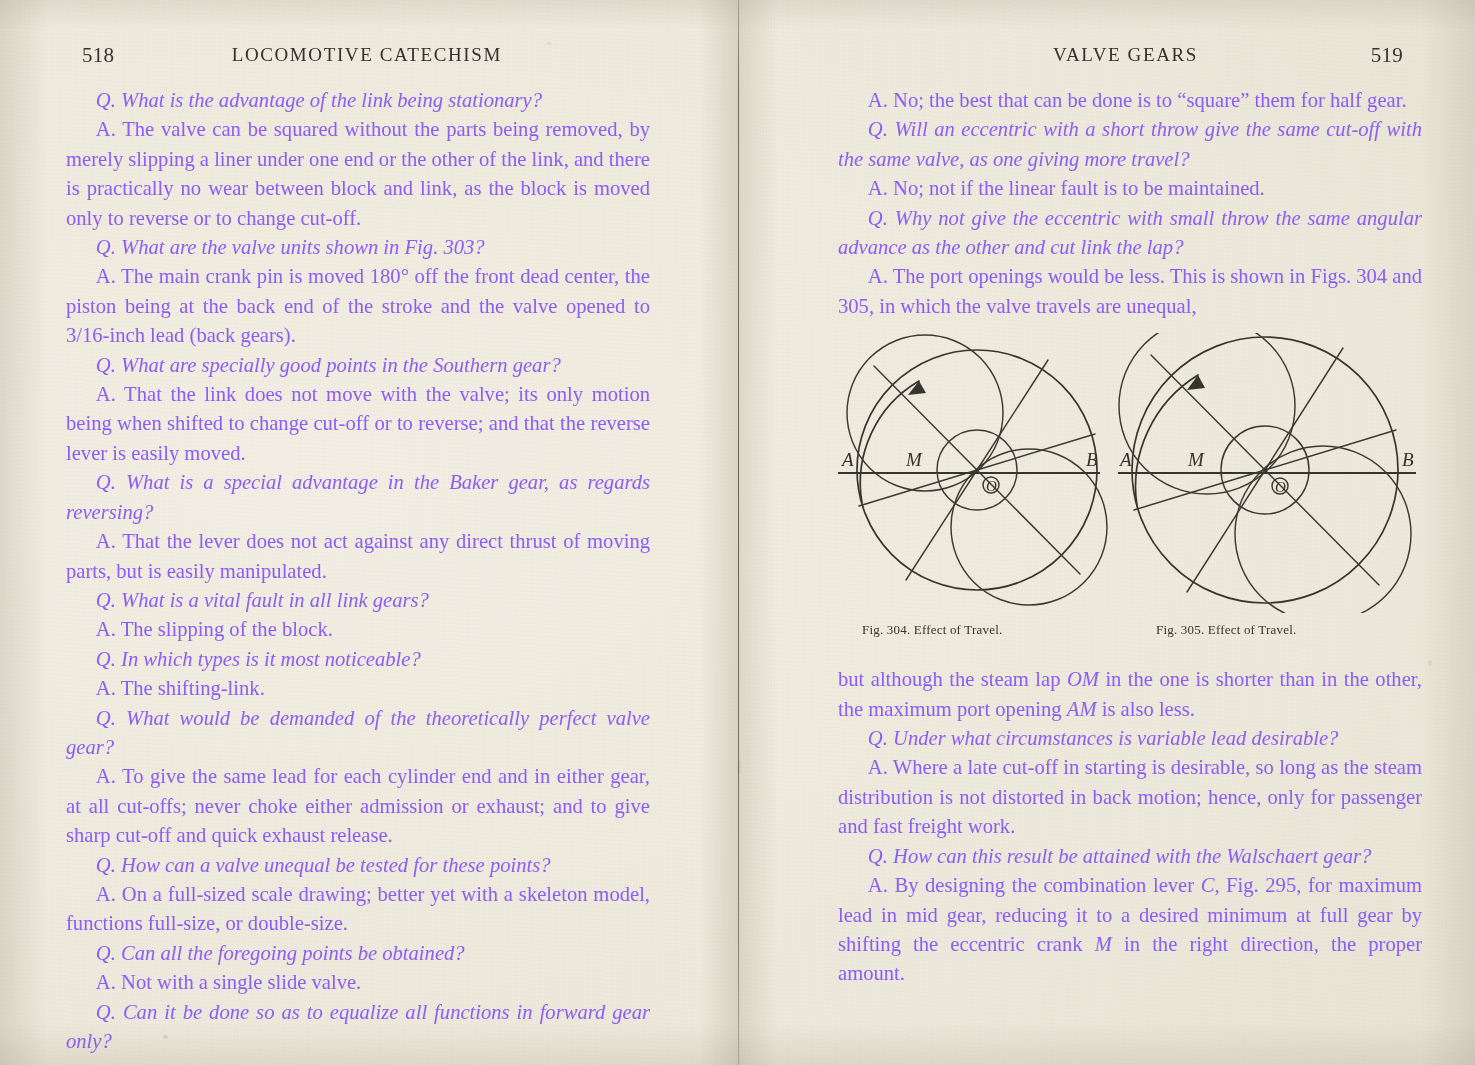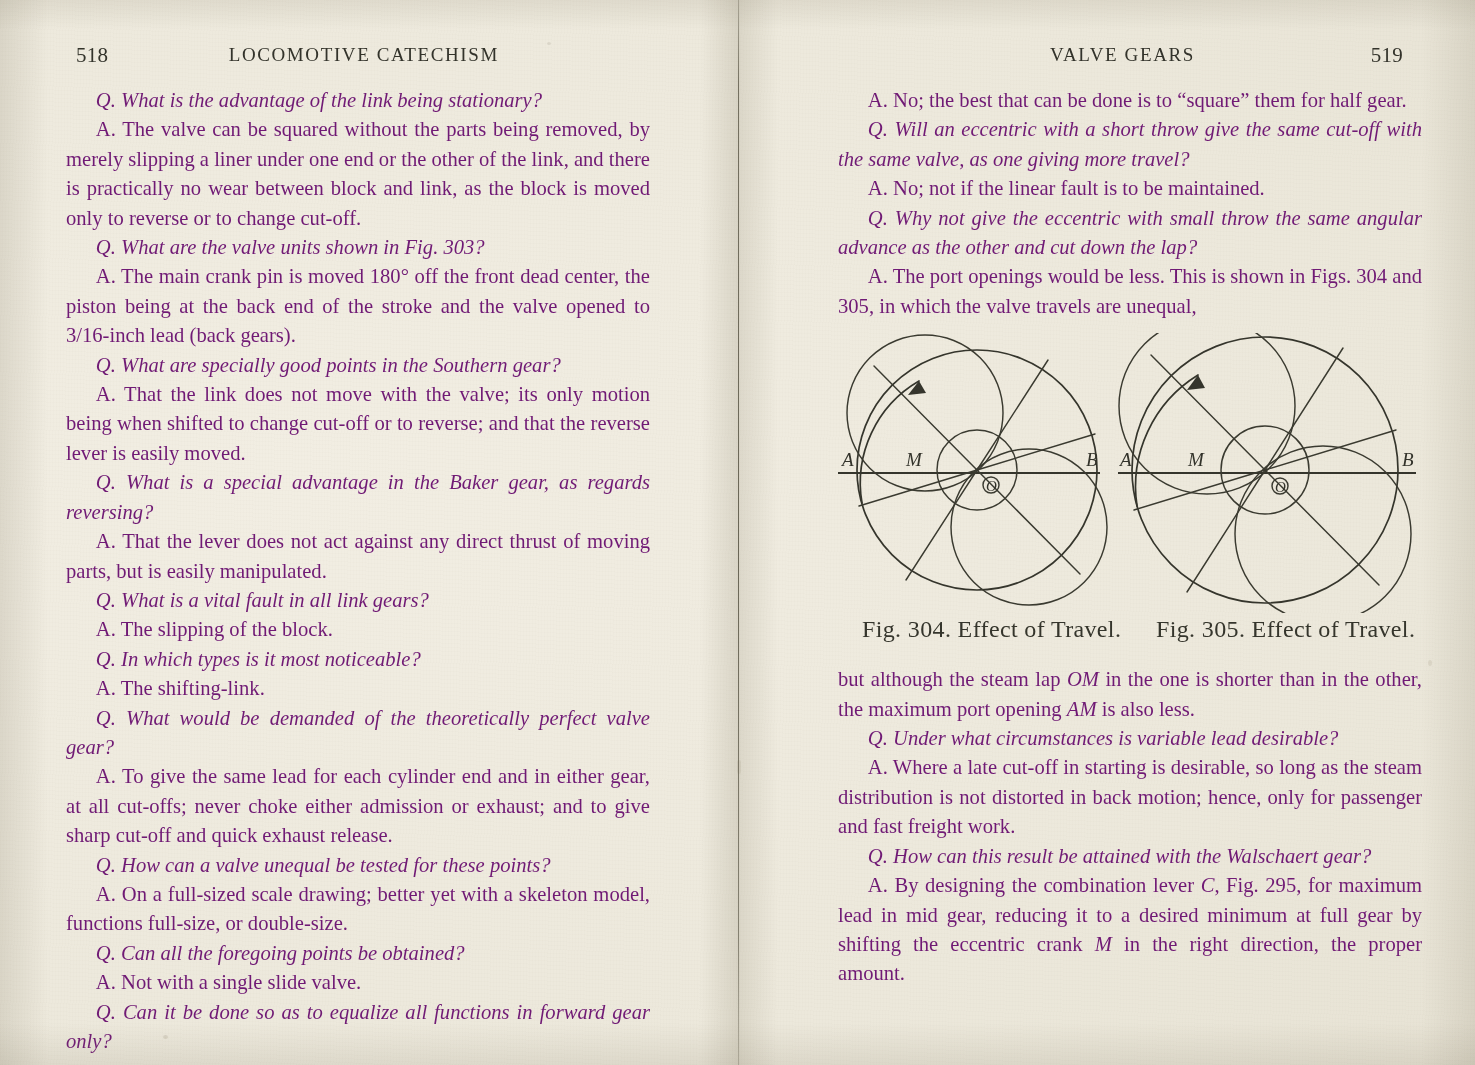--- a/index.html
+++ b/index.html
@@ -90,21 +90,21 @@
     position: absolute;
     top: 0;
     height: 100%;
   }
   .page-left  { left: 0;    width: 716px; }
   .page-right { left: 760px; width: 715px; }
 
   .running-head {
     position: absolute;
     top: 44px;
-    left: 10px; right: 0;
+    left: 16px; right: 0;
     height: 26px;
     font-size: 19.5px;
     letter-spacing: .055em;
     white-space: nowrap;
   }
   .rh-folio {
     position: absolute;
     font-size: 21px;
     letter-spacing: .01em;
     top: -1px;
@@ -141,21 +141,21 @@
   .para {
     margin: 0;
     text-indent: 1.45em;
   }
   .para.q {
     font-style: italic;
   }
   .para.noindent { text-indent: 0; }
 
   
-  .para { color: #701a75; }
+  .para { color: #8b5cf6; }
 
   .it { font-style: italic; }
 
   
   .figure-block {
     position: relative;
     margin: 12px 0 0 0;
     height: 318px;
   }
   .figures {
@@ -167,21 +167,21 @@
     position: absolute;
     top: 0;
   }
   .fig-one { left: -14px; }
   .fig-two { left: 272px; }
 
   .fig-captions {
     position: relative;
     height: 30px;
     margin-top: 2px;
-    font-size: 24px;
+    font-size: 13px;
     letter-spacing: .015em;
   }
   .fig-caption {
     position: absolute;
     white-space: nowrap;
     color: #35352c;
   }
   .cap-one { left: 24px; }
   .cap-two { left: 318px; }
 
@@ -278,21 +278,21 @@
       <span class="rh-title">VALVE GEARS</span>
       <span class="rh-folio">519</span>
     </div>
 
     <div class="column">
 
       <div id="right-column-top">
           <p class="para a">A. No; the best that can be done is to “square” them for half gear.</p>
           <p class="para q">Q. Will an eccentric with a short throw give the same cut-off with the same valve, as one giving more travel?</p>
           <p class="para a">A. No; not if the linear fault is to be maintained.</p>
-          <p class="para q">Q. Why not give the eccentric with small throw the same angular advance as the other and cut down the lap?</p>
+          <p class="para q">Q. Why not give the eccentric with small throw the same angular advance as the other and cut link the lap?</p>
           <p class="para a">A. The port openings would be less.  This is shown in Figs. 304 and 305, in which the valve travels are unequal,</p>
         </div>
 
       <div class="figure-block">
         <div class="figures">
 
           <svg class="figure-svg fig-one" width="290" height="280" viewBox="0 0 290 280">
             <g>
 
               <line class="ink-axis" x1="14" y1="140" x2="276" y2="140"></line>

